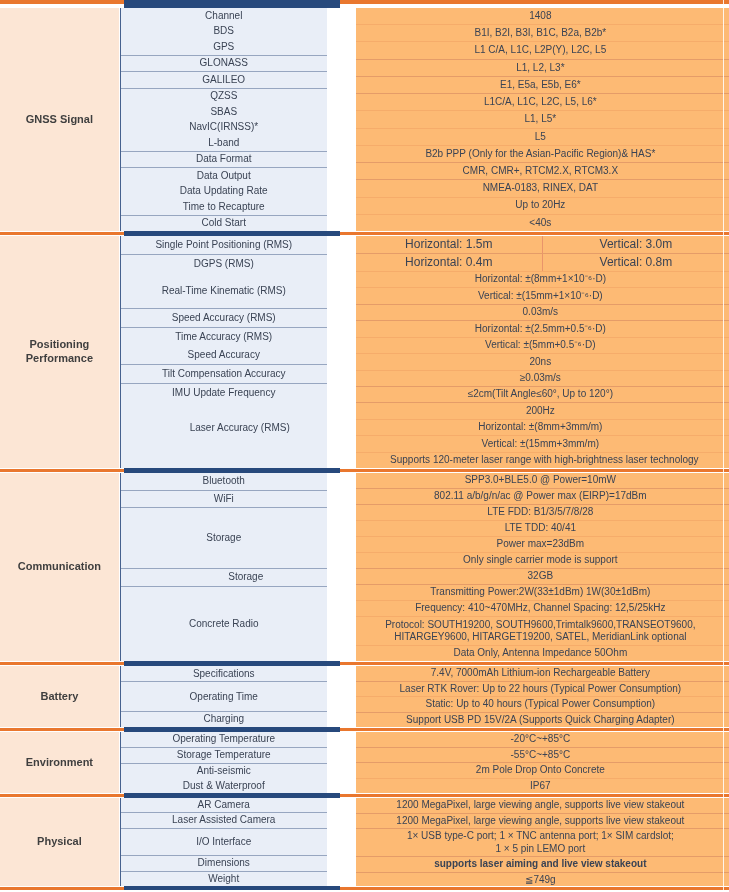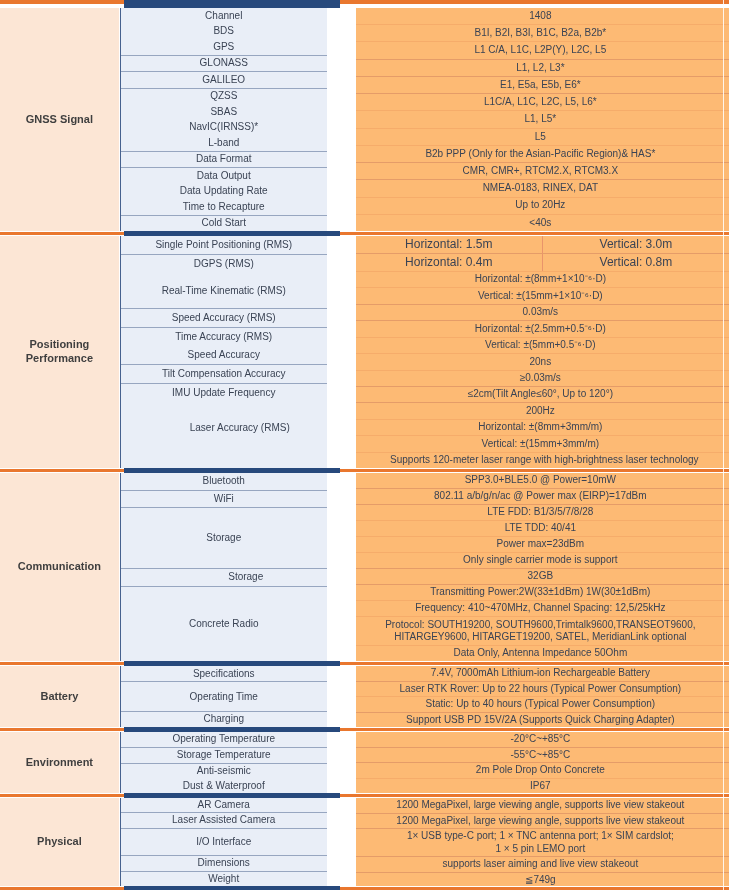--- a/index.html
+++ b/index.html
@@ -303,21 +303,21 @@
         </div>
         <div class="mid-block" style="flex: 1 1 0%;">
           <span>Weight</span>
         </div>
       </div>
       <div class="col-right">
         <div class="val-row group-line" style="flex: 1 1 0%;">1200 MegaPixel, large viewing angle, supports live view stakeout</div>
         <div class="val-row group-line" style="flex: 1 1 0%;">1200 MegaPixel, large viewing angle, supports live view stakeout</div>
         <div class="val-row group-line" style="flex: 2 1 0%;">1× USB type-C port; 1 × TNC antenna port; 1× SIM cardslot;
 1 × 5 pin LEMO port</div>
-        <div class="val-row group-line" style="flex: 1 1 0%;">supports laser aiming and live view stakeout</div>
+        <div class="val-row group-line" style="flex: 1 1 0%; font-weight: bold;">supports laser aiming and live view stakeout</div>
         <div class="val-row" style="flex: 1 1 0%;">≦749g</div>
       </div>
     </div>
     <div class="divider bottom">
       <div class="seg-left"></div>
       <div class="seg-mid"></div>
       <div class="seg-right"></div>
     </div>
     <div id="right-hairline"></div>
 </div>

